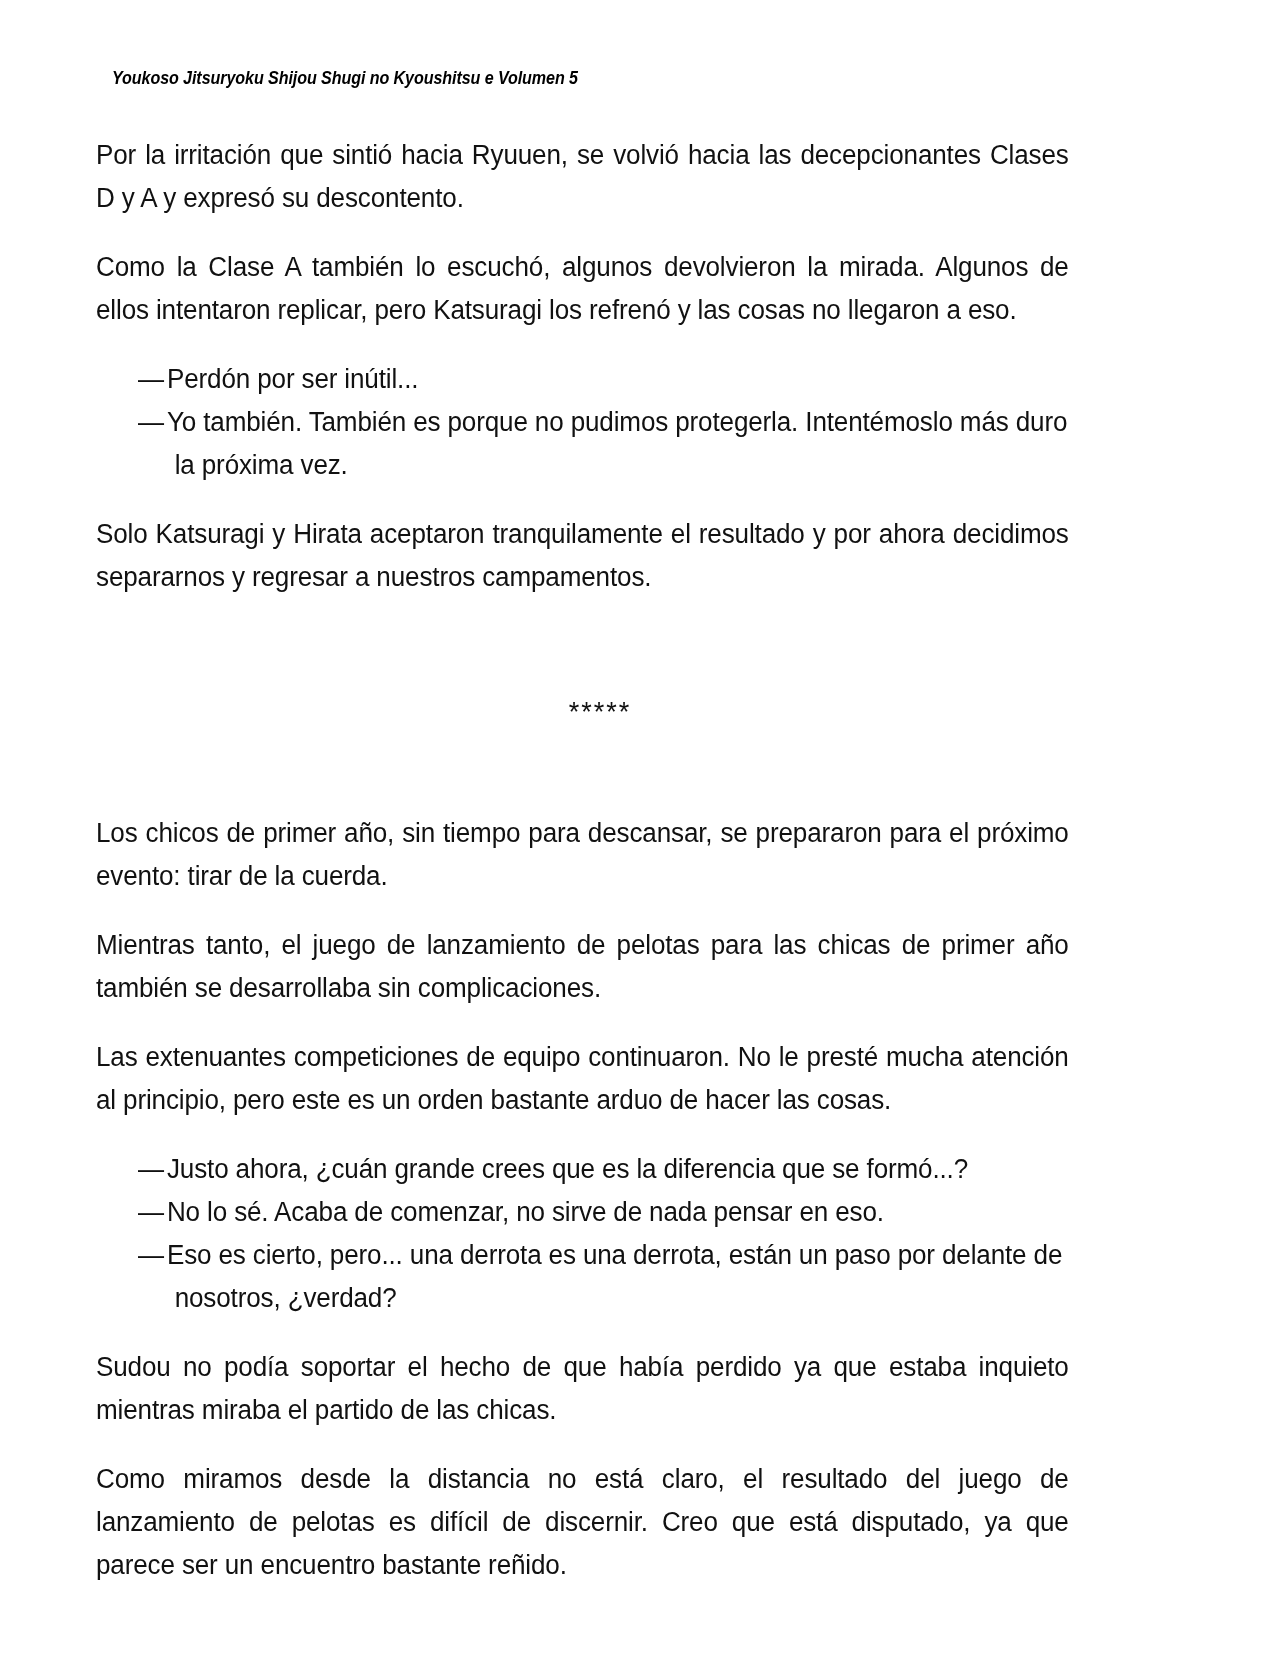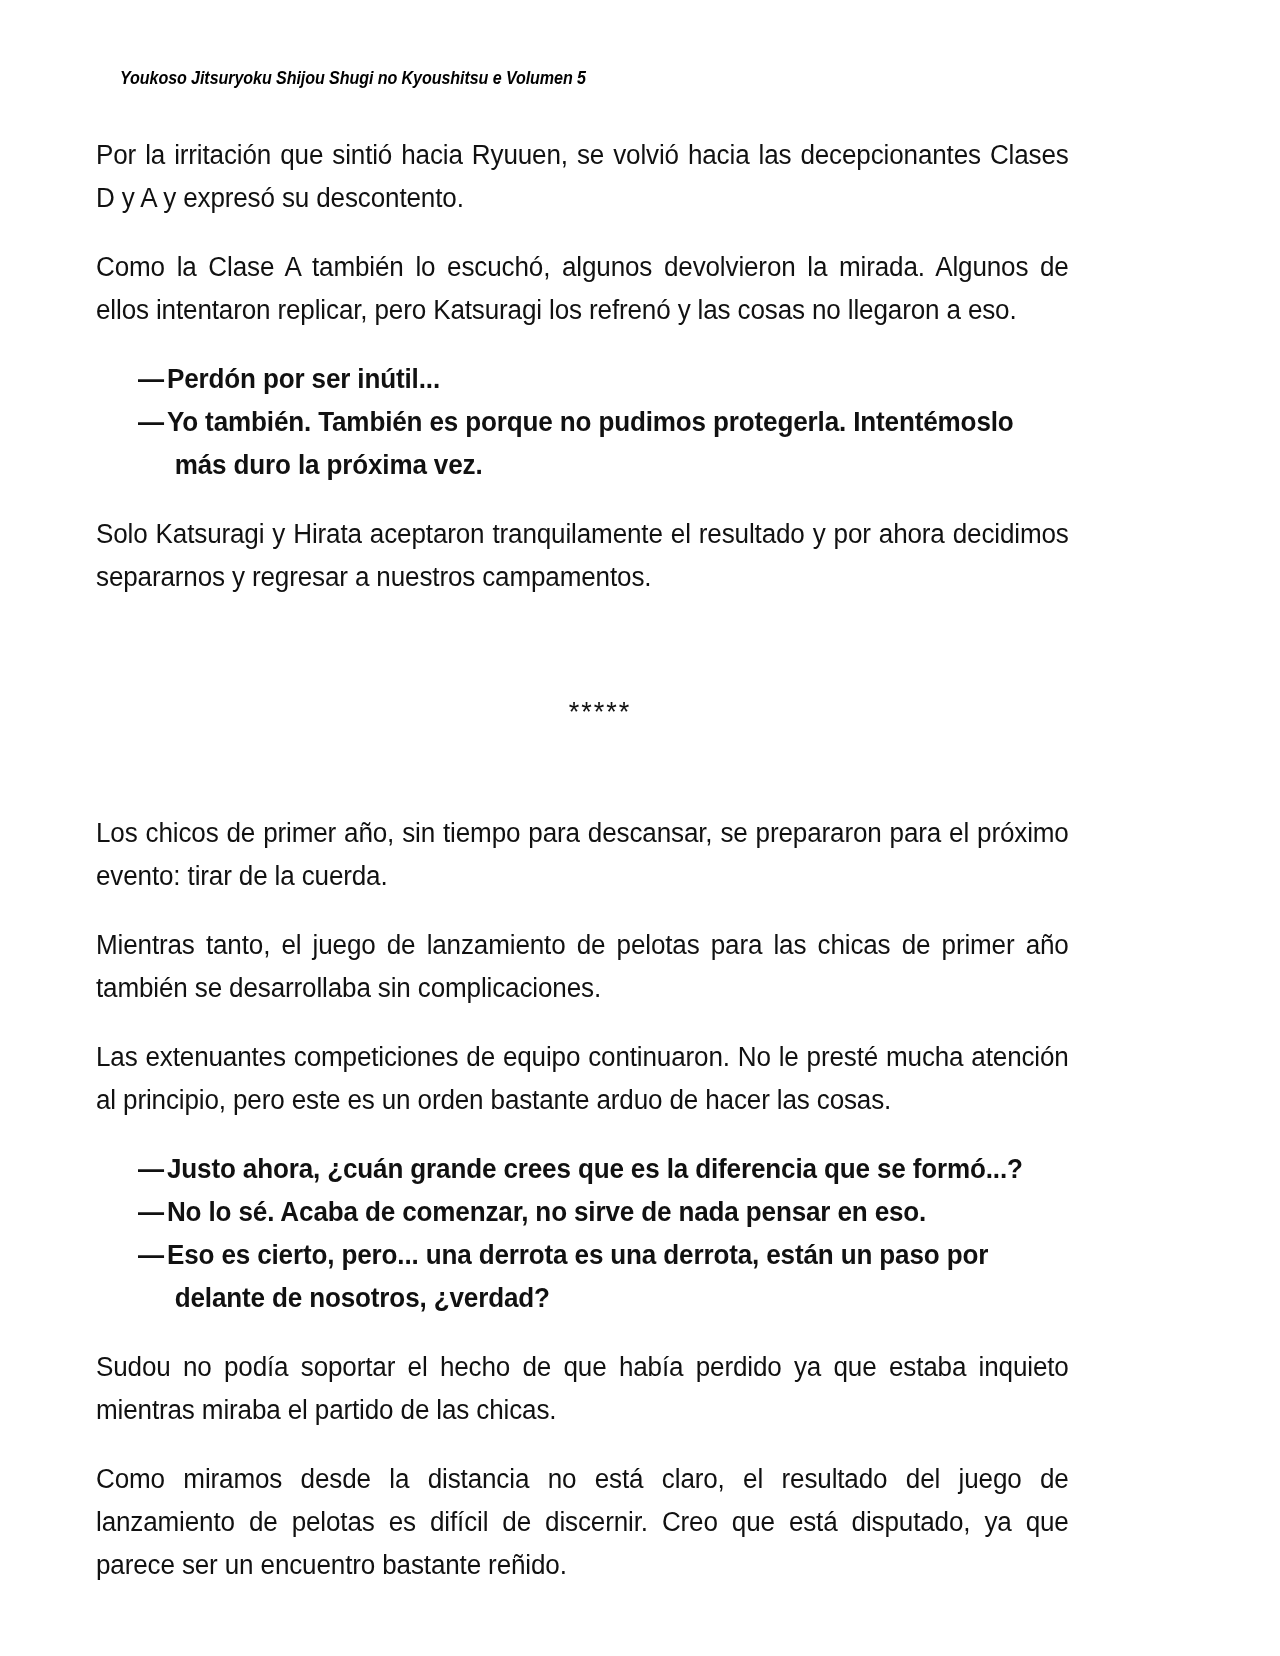--- a/index.html
+++ b/index.html
@@ -16,21 +16,21 @@
     background: #ffffff;
     box-sizing: border-box;
     overflow: hidden;
     font-family: "Liberation Sans", sans-serif;
   }
 
   
   .header {
     position: absolute;
     top: 68px;
-    left: 120px;
+    left: 112px;
     width: 1060px;
     height: 26px;
   }
   .header-title {
     font-family: "Liberation Sans", sans-serif;
     font-style: italic;
     font-weight: bold;
     font-size: 17.5px;
     letter-spacing: -0.1px;
     color: #000000;
@@ -58,21 +58,20 @@
     transform: scaleX(0.965);
     transform-origin: left top;
     letter-spacing: -0.15px;
   }
   p.para:last-child { margin-bottom: 0; }
 
   ul.dialogue {
     list-style: none;
     margin: 0 0 26px 0;
     padding: 0 0 0 42px;
-    font-weight: bold;
   }
   ul.dialogue li {
     font-size: 27px;
     line-height: 43px;
     color: #111111;
     font-family: "Liberation Sans", sans-serif;
     text-align: left;
     padding-left: 38px;
     text-indent: -38px;
     margin: 0;

